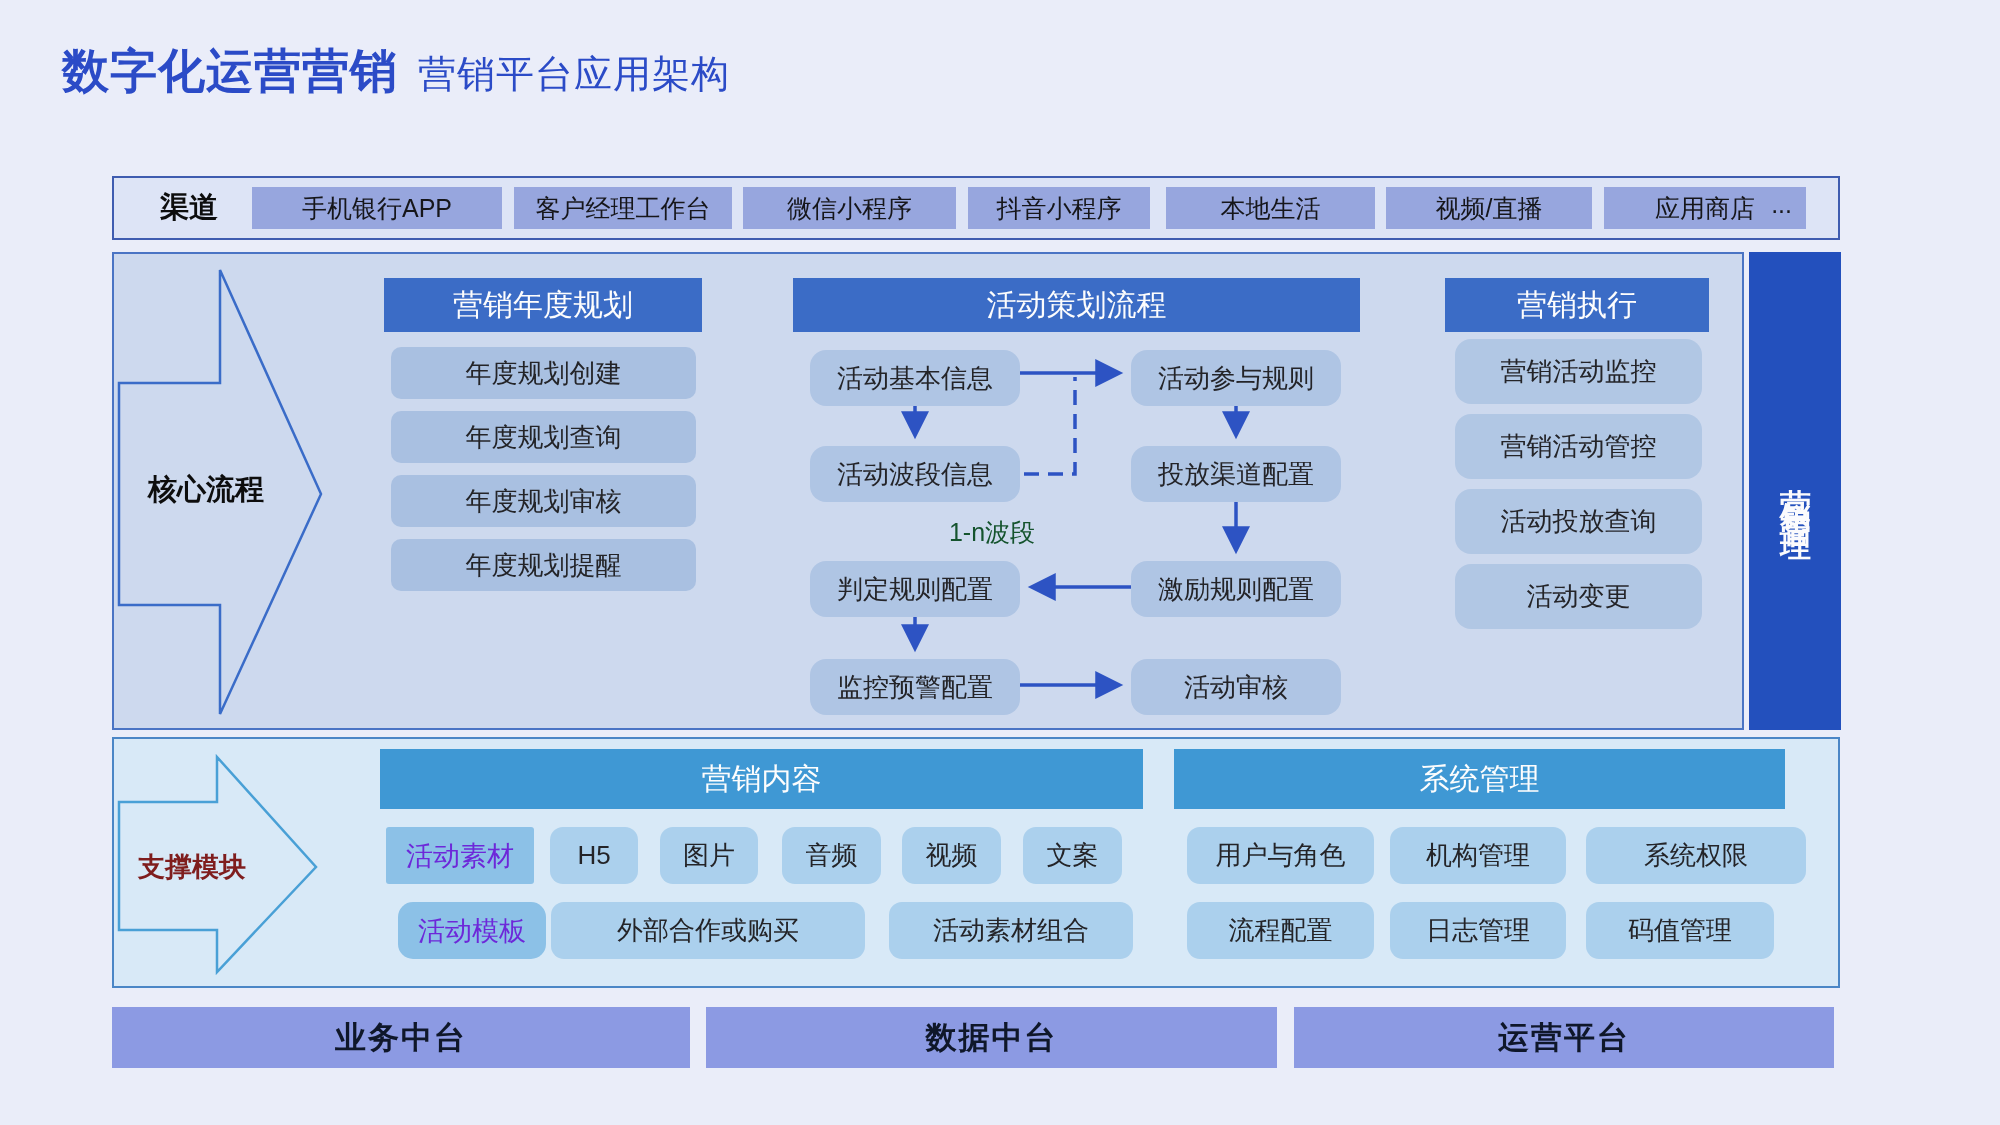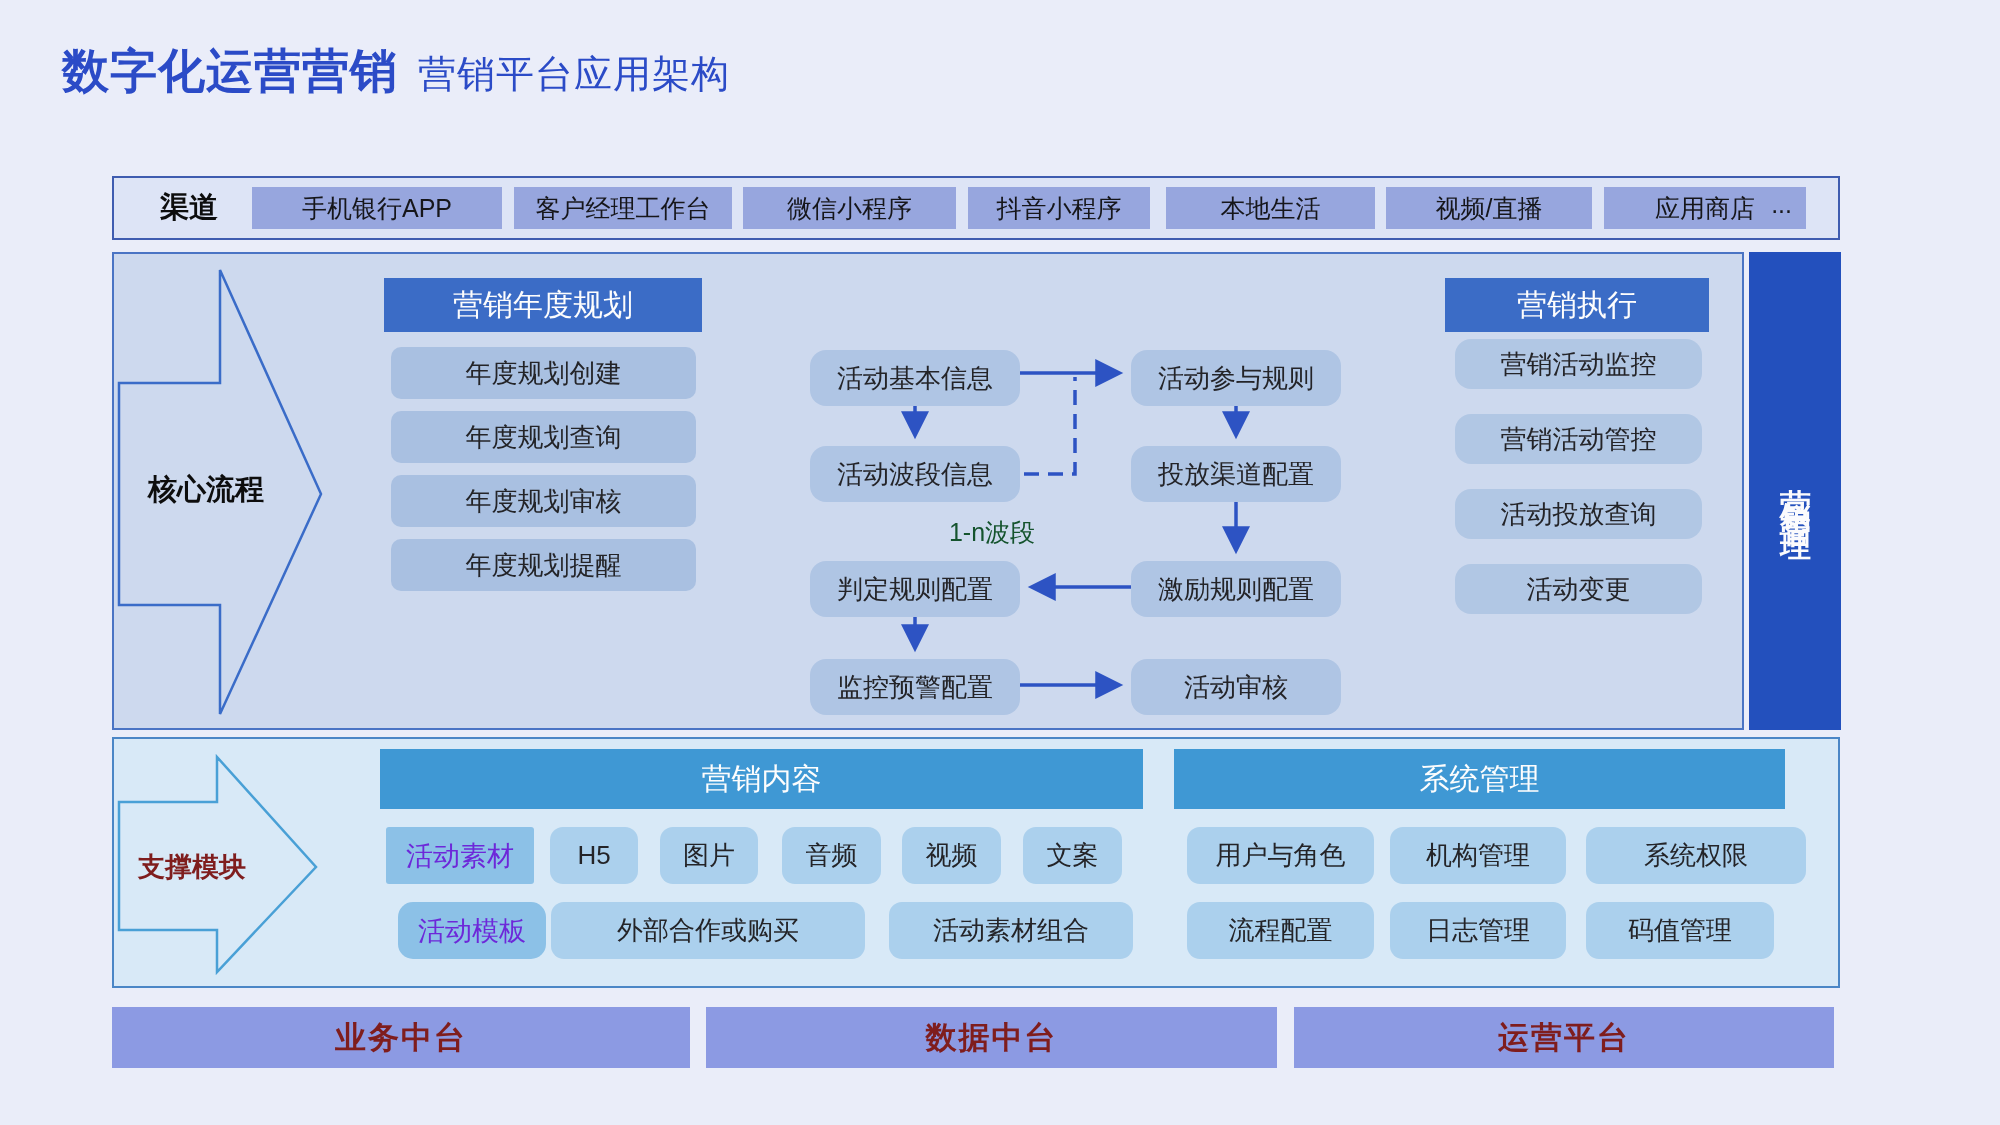--- a/index.html
+++ b/index.html
@@ -26,38 +26,38 @@
 
   
   .core{left:112px;top:252px;width:1632px;height:478px;background:#cdd9ee;border:2px solid #4a74c4;box-sizing:border-box;}
   .core-svg{left:0;top:0;}
   .core-arrow-label{left:12px;top:216px;width:160px;text-align:center;font-size:29px;font-weight:bold;color:#0d0d0d;}
   .hdr{background:#3b6cc6;color:#fdfdfd;font-size:30px;font-weight:500;}
   .core-hdr{top:24px;height:54px;}
   .item{background:#a9c0e1;color:#242428;font-size:26px;border-radius:10px;}
   .plan-item{left:277px;width:305px;height:52px;}
   .flow-box{background:#afc5e4;color:#242428;font-size:26px;border-radius:16px;width:210px;height:56px;position:absolute;display:flex;align-items:center;justify-content:center;}
-  .exec-item{left:1341px;width:247px;height:50px;background:#b1c7e4;border-radius:16px;}
+  .exec-item{left:1341px;width:247px;height:65px;background:#b1c7e4;border-radius:16px;}
   .flow-note{left:788px;top:262px;width:180px;text-align:center;font-size:25px;color:#14532d;}
 
   
   .side-bar{left:1749px;top:252px;width:92px;height:478px;background:#2350bd;}
   .side-bar-text{writing-mode:vertical-rl;text-orientation:upright;color:#fbfbfd;font-size:31px;font-weight:bold;letter-spacing:14px;}
 
   
   .support{left:112px;top:737px;width:1728px;height:251px;background:#d8e9f7;border:2px solid #4b86c6;box-sizing:border-box;}
   .support-arrow-label{left:2px;top:110px;width:152px;text-align:center;font-size:27px;font-weight:bold;color:#7f1d1d;}
   .sup-hdr{background:#3f98d4;color:#fdfdfd;font-size:30px;font-weight:500;top:10px;height:60px;}
   .sup-label{background:#8cc1e7;color:#6d28d9;font-size:27px;border-radius:3px;}
   .sup-item{background:#abd0ed;color:#242428;font-size:26px;border-radius:13px;}
   .sup-row1{top:88px;height:57px;}
   .sup-row2{top:163px;height:57px;}
 
   
-  .platform{top:1007px;height:61px;background:#8c9ae3;color:#7f1d1d;font-size:31px;font-weight:bold;letter-spacing:2px;}
+  .platform{top:1007px;height:61px;background:#8c9ae3;color:#0f172a;font-size:31px;font-weight:bold;letter-spacing:2px;}
 </style>
 </head>
 <body>
 
 <div id="canvas">
 
   <div class="abs title-wrap">
     <span class="title-main">数字化运营营销</span>
     <span class="title-sub">营销平台应用架构</span>
   </div>
@@ -99,20 +99,21 @@
     </svg>
 
     <div class="abs core-arrow-label">核心流程</div>
 
     <div class="abs ctr hdr core-hdr" style="left:270px;width:318px;">营销年度规划</div>
     <div class="abs ctr item plan-item" style="top:93px;">年度规划创建</div>
     <div class="abs ctr item plan-item" style="top:157px;">年度规划查询</div>
     <div class="abs ctr item plan-item" style="top:221px;">年度规划审核</div>
     <div class="abs ctr item plan-item" style="top:285px;">年度规划提醒</div>
 
+    <div class="abs ctr hdr core-hdr" style="left:679px;width:567px;">活动策划流程</div>
     <div class="flow-box" style="left:696px;top:96px;">活动基本信息</div>
     <div class="flow-box" style="left:1017px;top:96px;">活动参与规则</div>
     <div class="flow-box" style="left:696px;top:192px;">活动波段信息</div>
     <div class="flow-box" style="left:1017px;top:192px;">投放渠道配置</div>
     <div class="flow-box" style="left:696px;top:307px;">判定规则配置</div>
     <div class="flow-box" style="left:1017px;top:307px;">激励规则配置</div>
     <div class="flow-box" style="left:696px;top:405px;">监控预警配置</div>
     <div class="flow-box" style="left:1017px;top:405px;">活动审核</div>
     <div class="abs flow-note">1-n波段</div>
 

